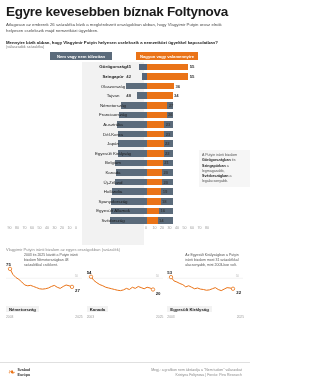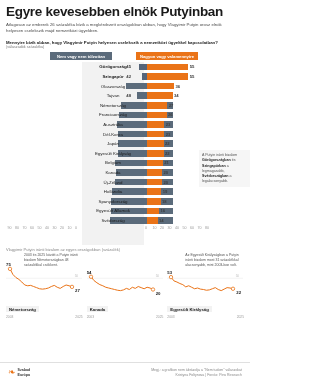--- a/index.html
+++ b/index.html
@@ -99,21 +99,21 @@
   .brand{position:absolute;left:8px;top:5px;display:flex;align-items:center;gap:2px;}
   .brand .mark{font-size:9px;color:#ea7317;line-height:1;}
   .brand .btxt{font-size:3.6px;font-weight:bold;color:#333;line-height:1.15;}
   .credits{position:absolute;right:8px;top:5px;text-align:right;font-size:3.5px;color:#888;line-height:1.5;}
 </style>
 </head>
 <body>
 
 <div class="page">
 
-  <div class="title">Egyre kevesebben elnök Putyinban</div>
+  <div class="title">Egyre kevesebben bíznak Foltynova</div>
   <div class="subtitle">Átlagosan az emberek 26 százaléka bízik a megkérdezett országokban abban, hogy Vlagyimir Putyin orosz elnök helyesen cselekszik majd nemzetközi ügyekben.</div>
   <div class="qhead">Mennyire bízik abban, hogy Vlagyimir Putyin helyesen cselekszik a nemzetközi ügyekkel kapcsolatban?</div>
   <div class="qsub">(válaszadók százaléka)</div>
 
   <div class="legend">
     <div class="lg grey">Nem vagy nem túlzottan</div>
     <div class="lg orange">Nagyon vagy valamennyire</div>
   </div>
 
   <div class="chart">

